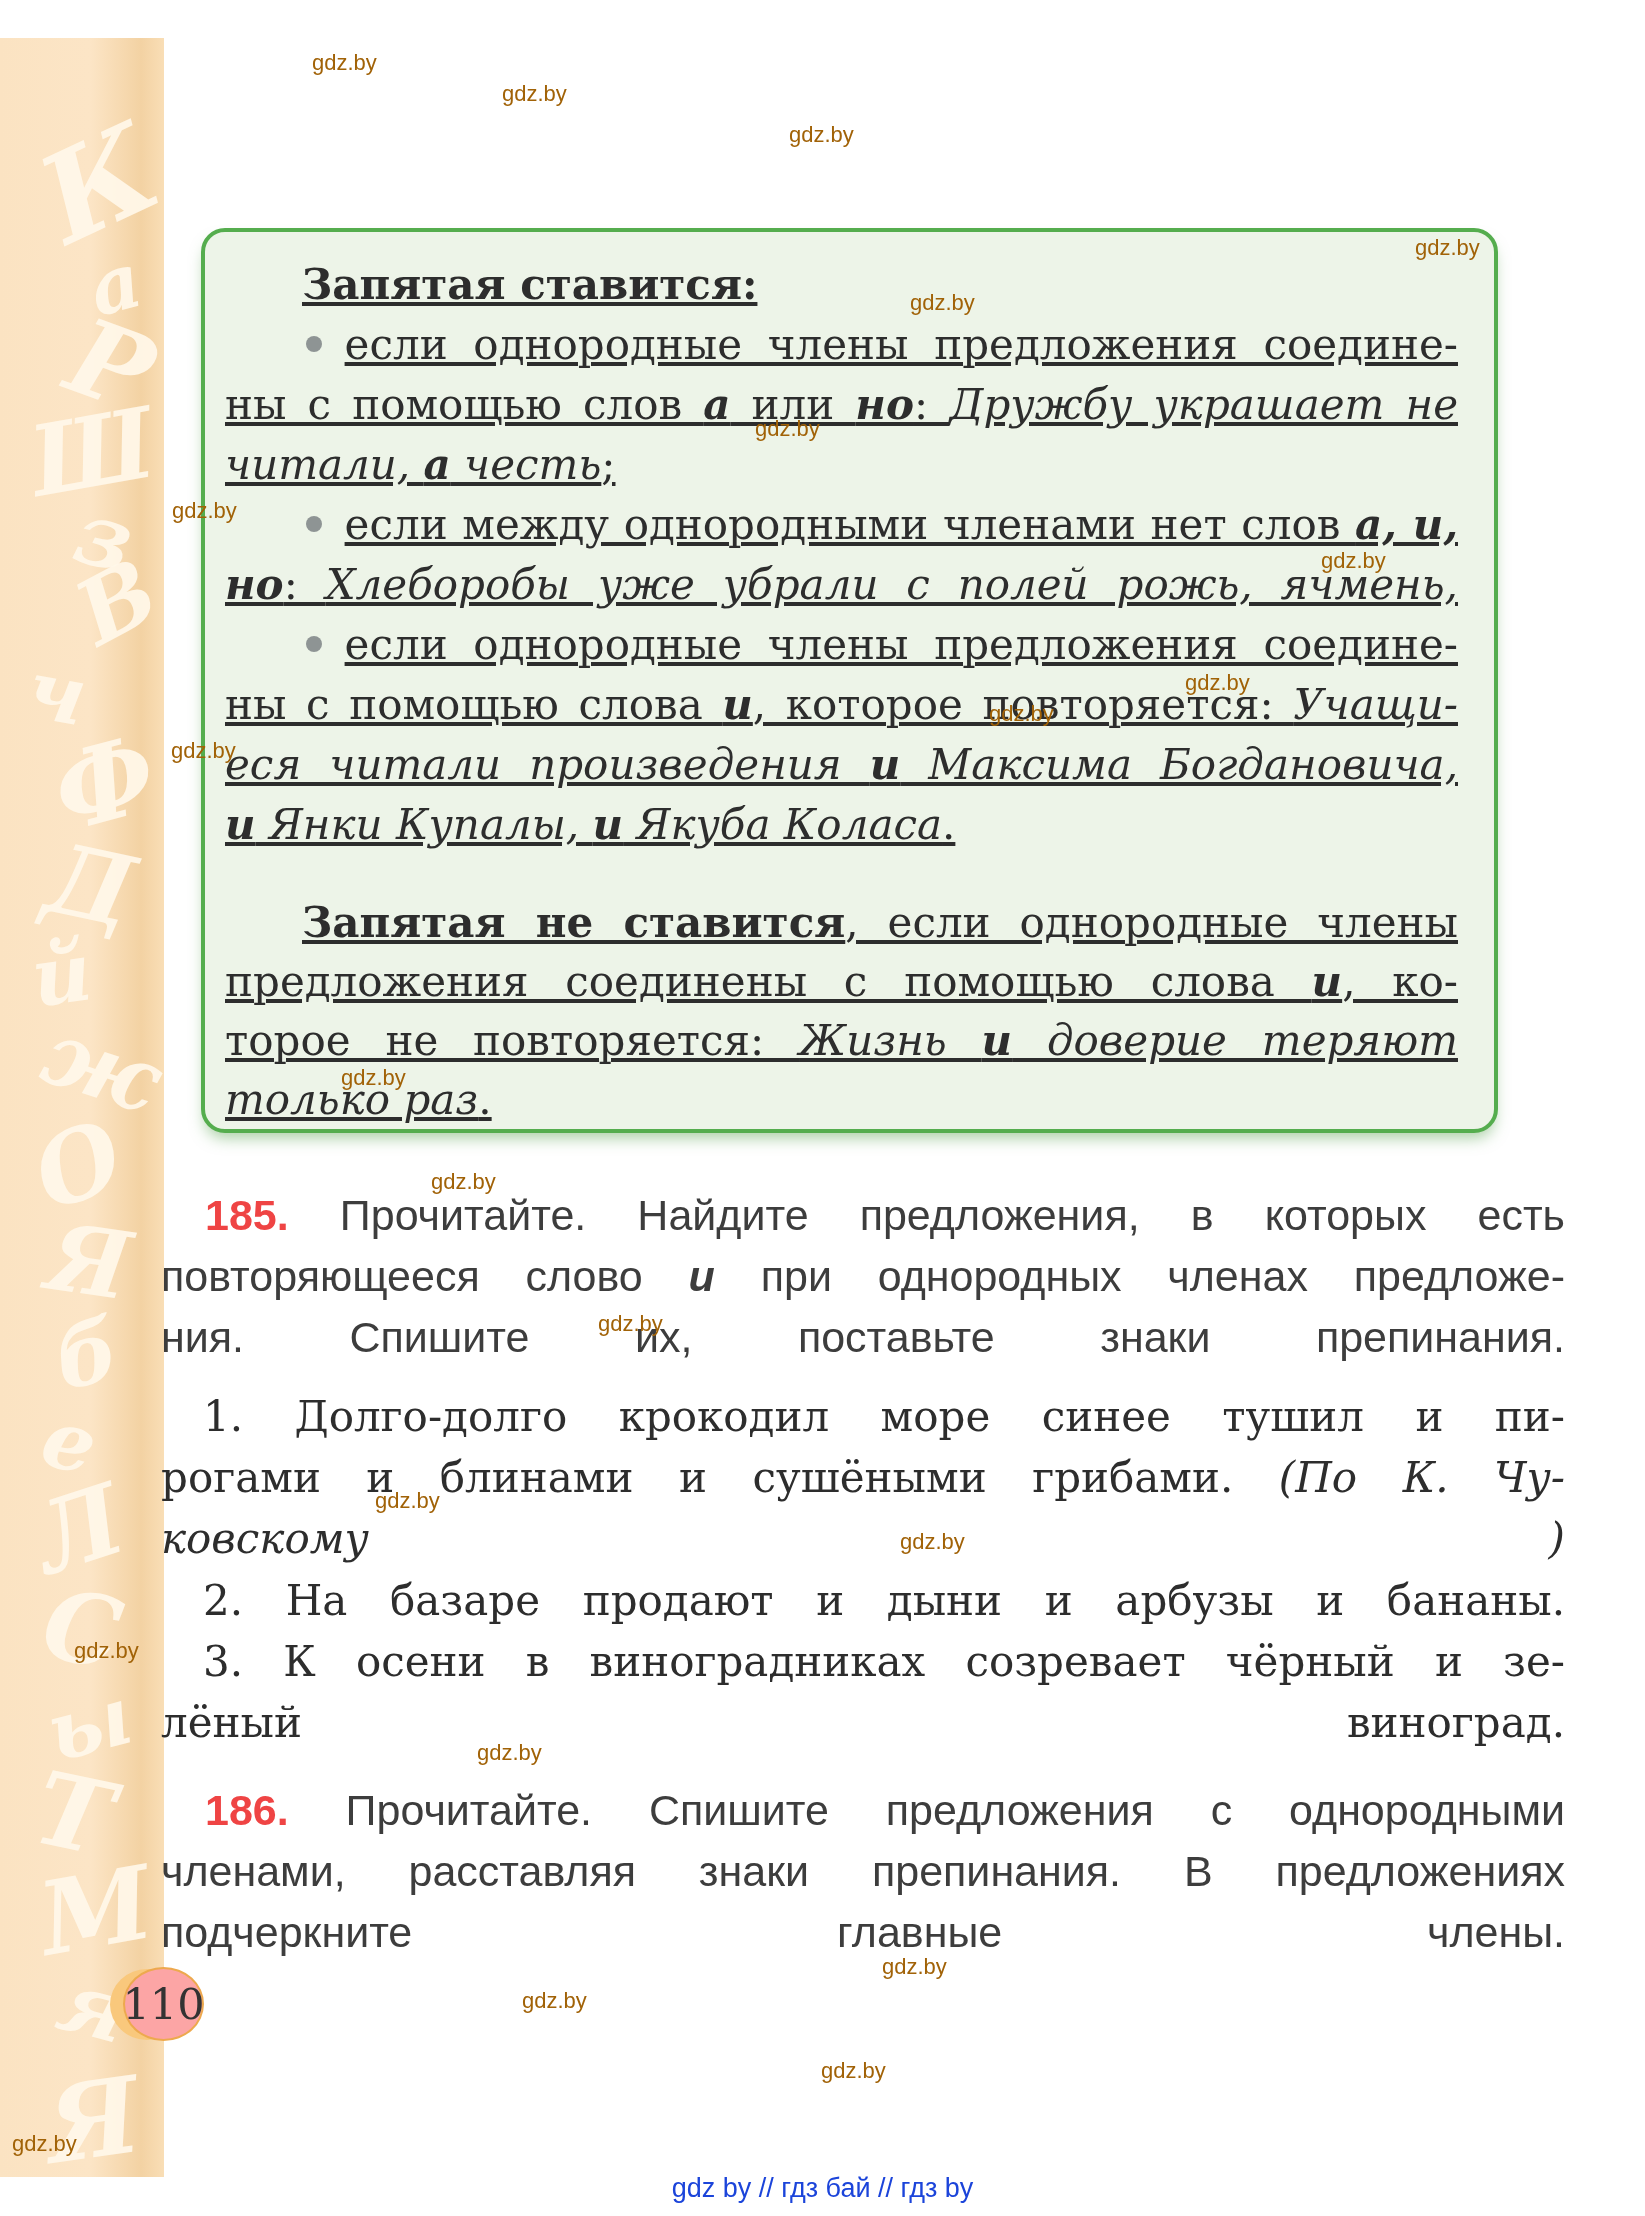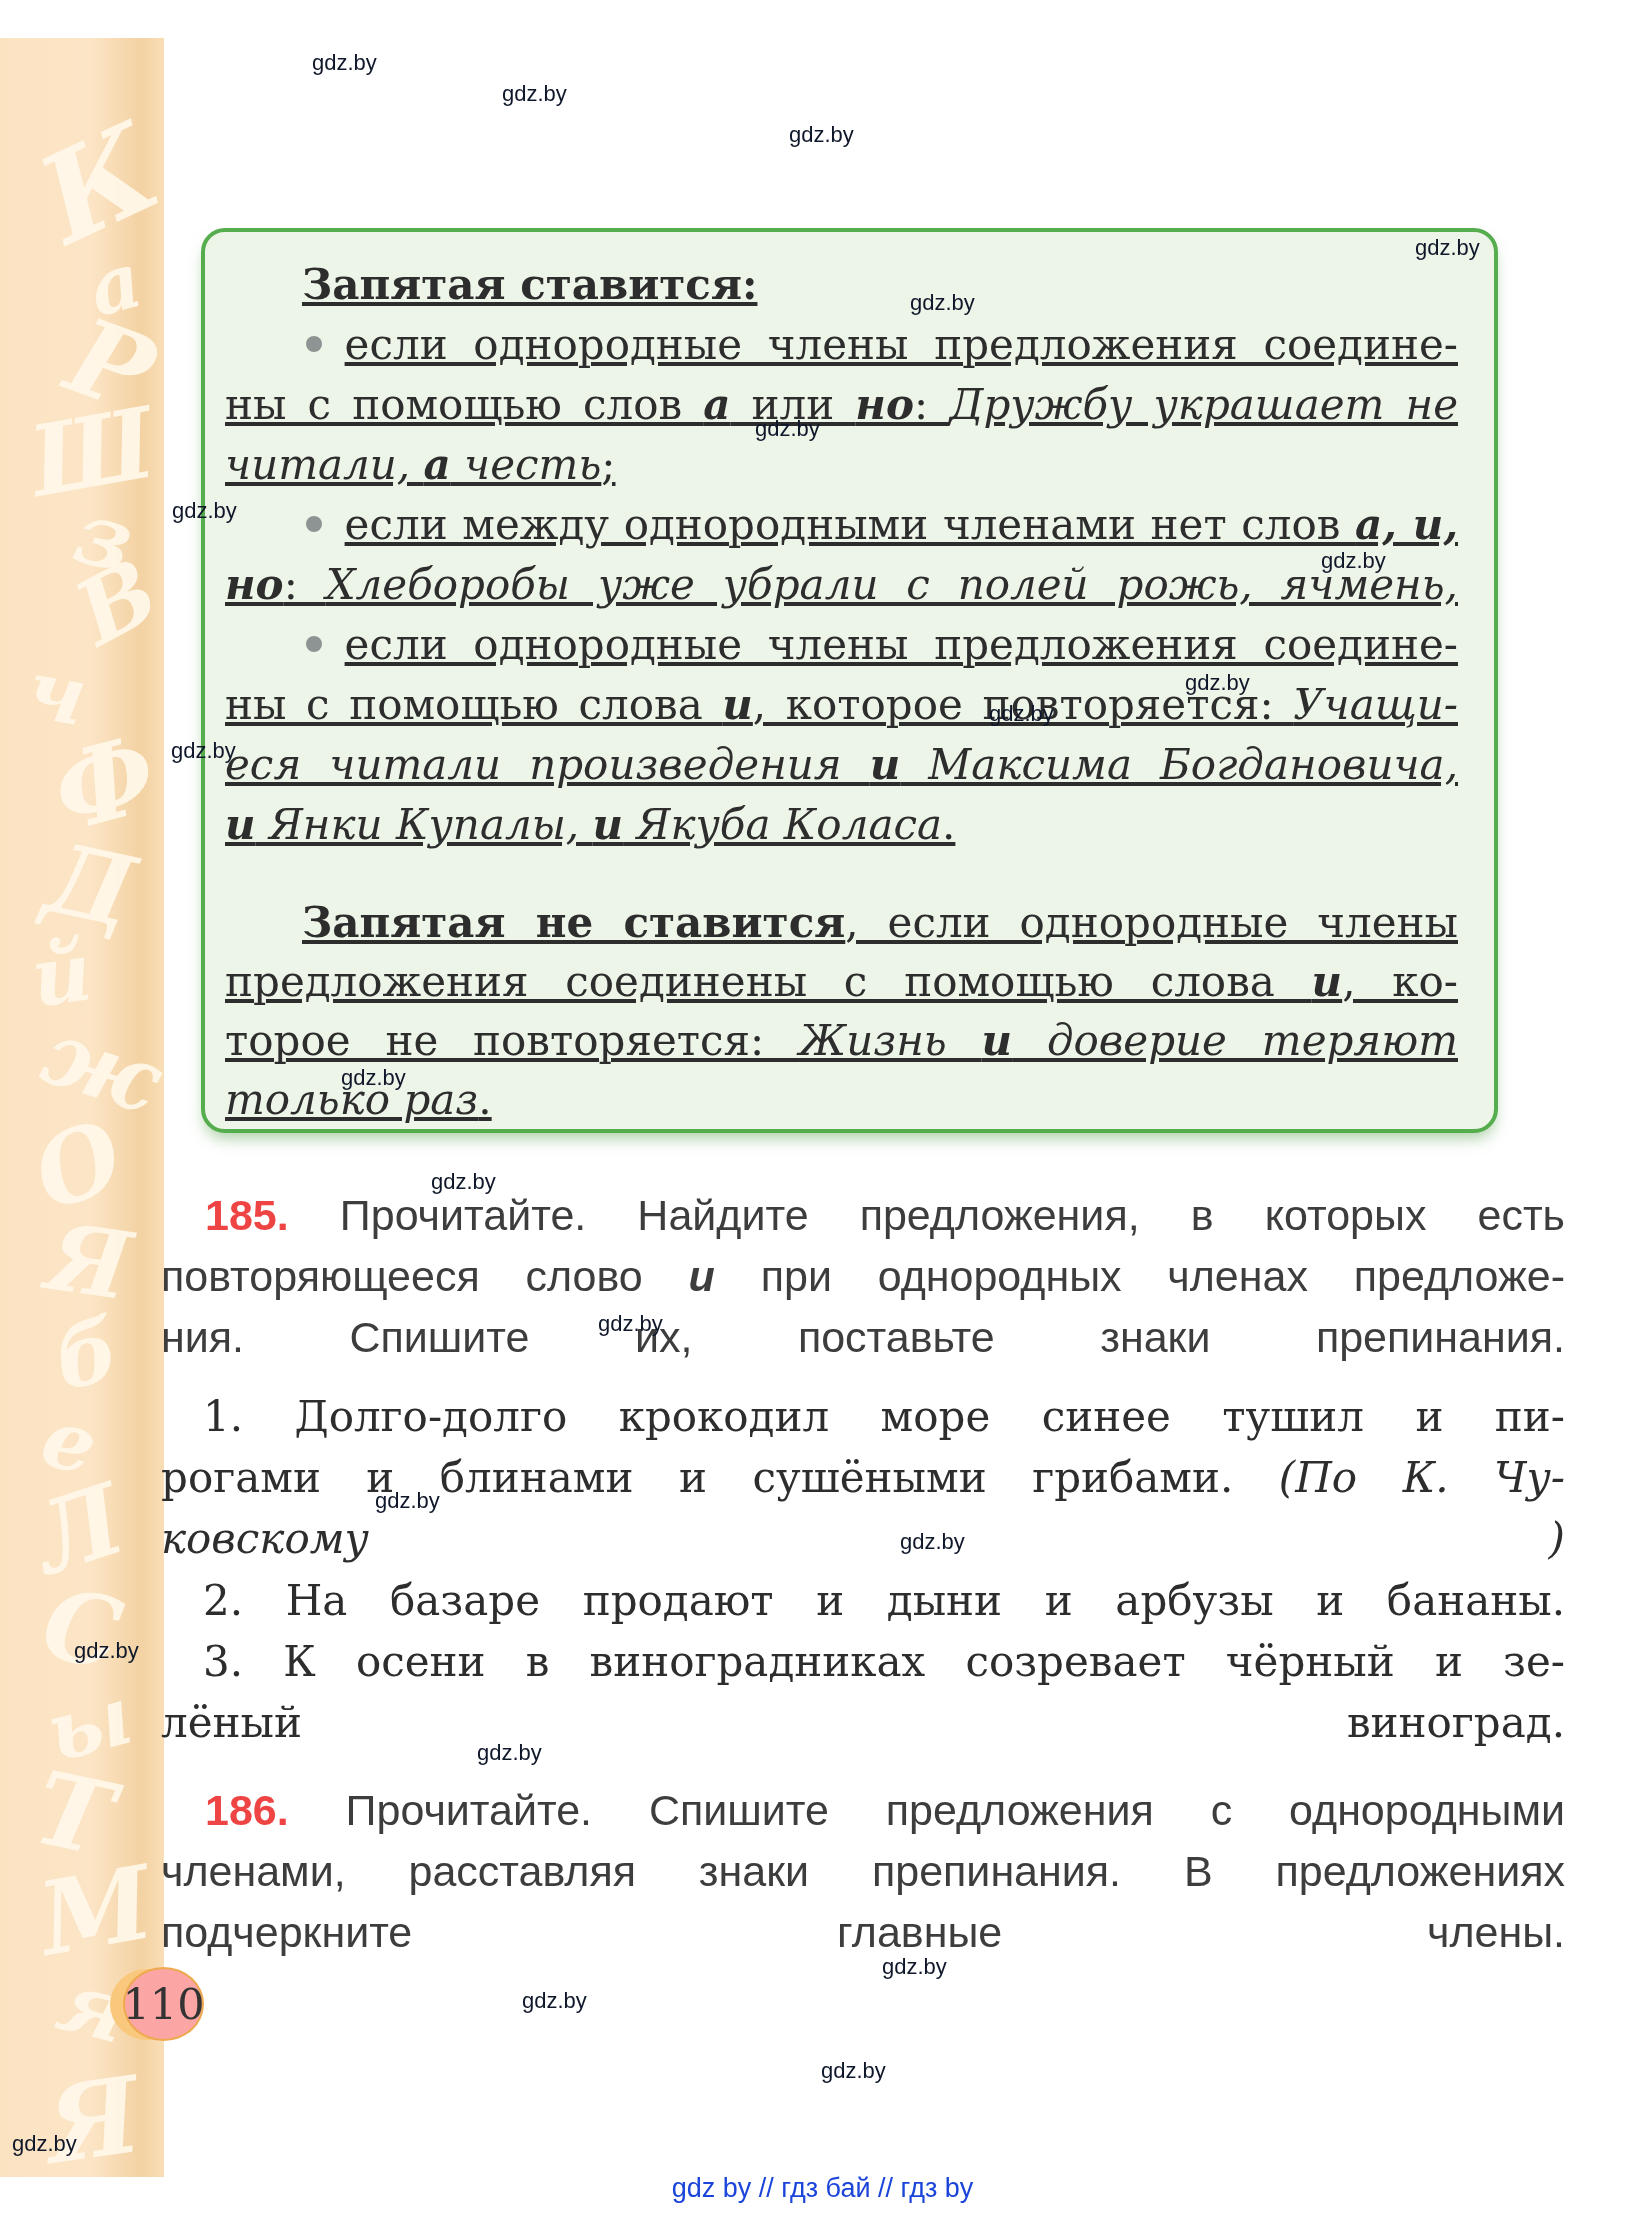--- a/index.html
+++ b/index.html
@@ -13,21 +13,21 @@
                font-family:"Liberation Sans",sans-serif;font-size:27px;color:#1b44da;}
 
   
   .strip{position:absolute;left:0;top:38px;width:164px;height:2139px;overflow:hidden;
          background:linear-gradient(90deg,#fbe3c2 0%,#fce5c6 55%,#f3d2a3 86%,#f9deb6 100%);}
   .strip-letter{position:absolute;font-family:"DejaVu Serif",serif;font-weight:bold;
                 font-style:italic;color:rgba(255,247,233,0.92);line-height:1;}
 
   
   .watermark{position:absolute;font-family:"Liberation Sans",sans-serif;font-size:22px;
-             color:#0f172a;white-space:nowrap;}
+             color:#a16207;white-space:nowrap;}
 
   
   .rule-box{position:absolute;left:201px;top:228px;width:1297px;height:905px;box-sizing:border-box;
             background:#edf4e8;border:4px solid #55ad4e;border-radius:24px;
             box-shadow:0 9.7px 14.5px -4.8px rgba(85,160,75,.5);
             padding:22.6px 36px 0 20px;}
   .bline{font-size:42px;line-height:60px;height:60px;color:#2d2d2d;
          text-align:justify;text-align-last:justify;overflow:hidden;text-decoration:underline;}
   .bline2{height:59px;line-height:59px;}
   .noj{text-align-last:left;}

